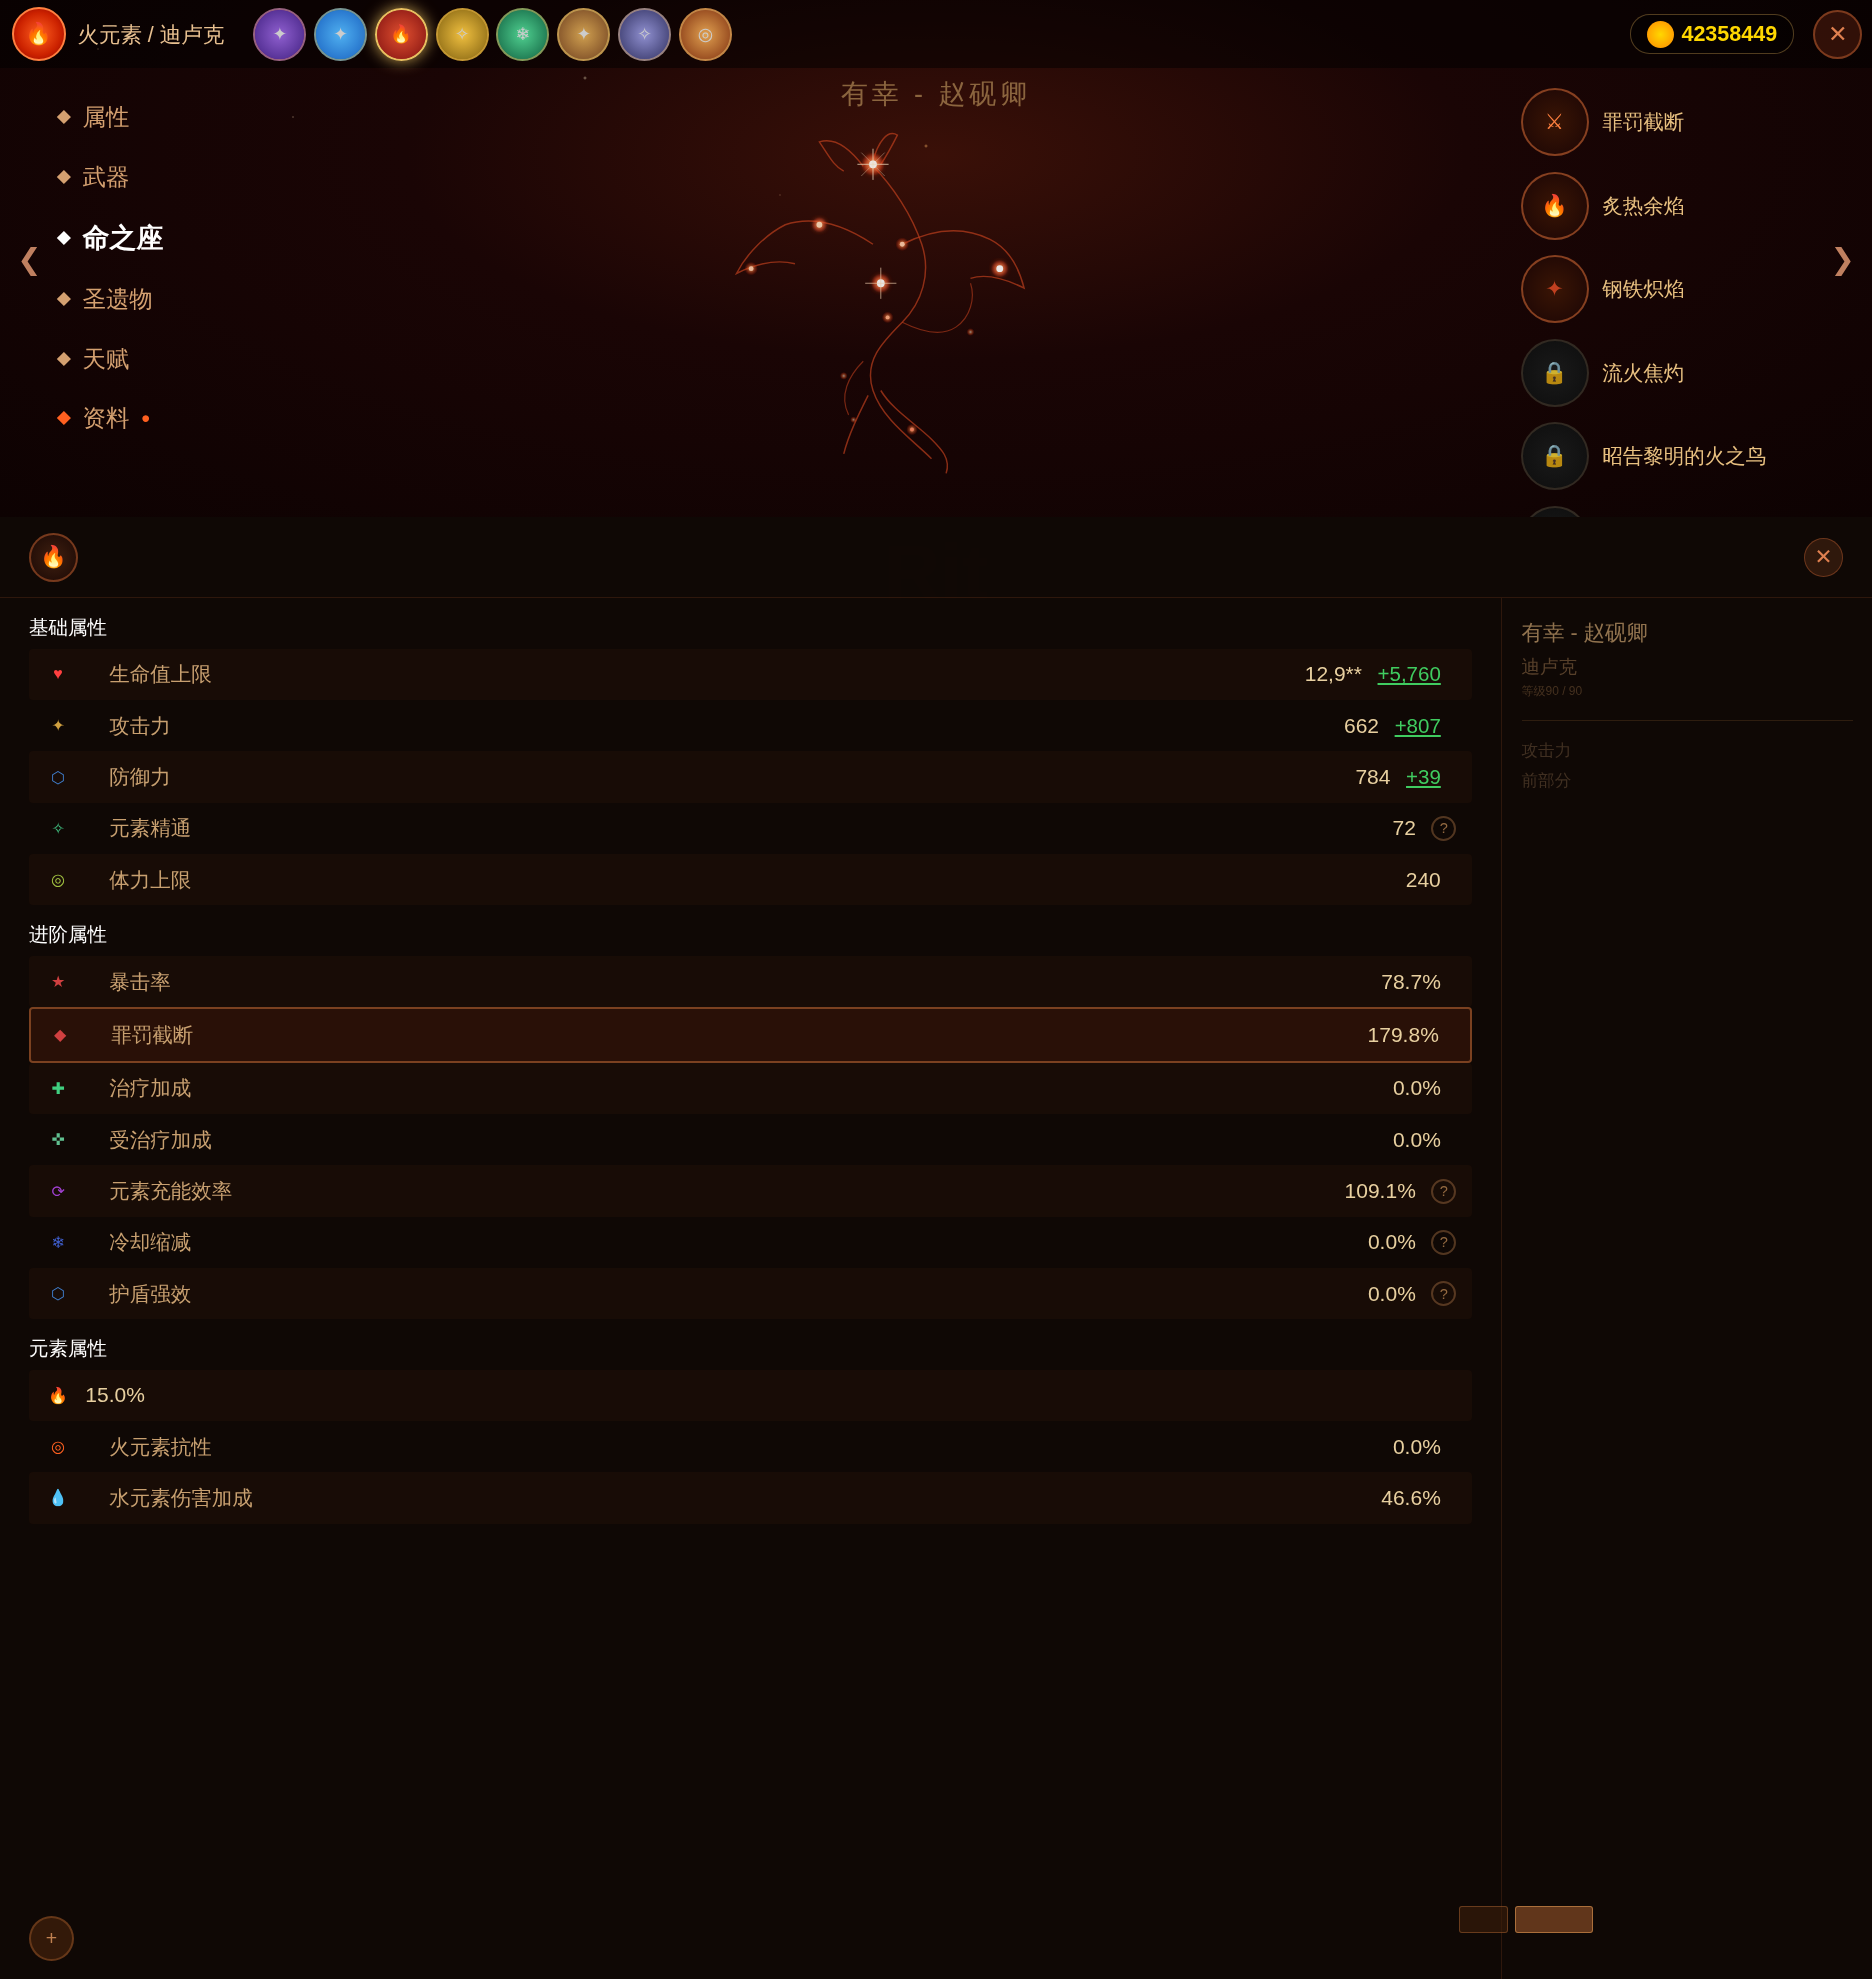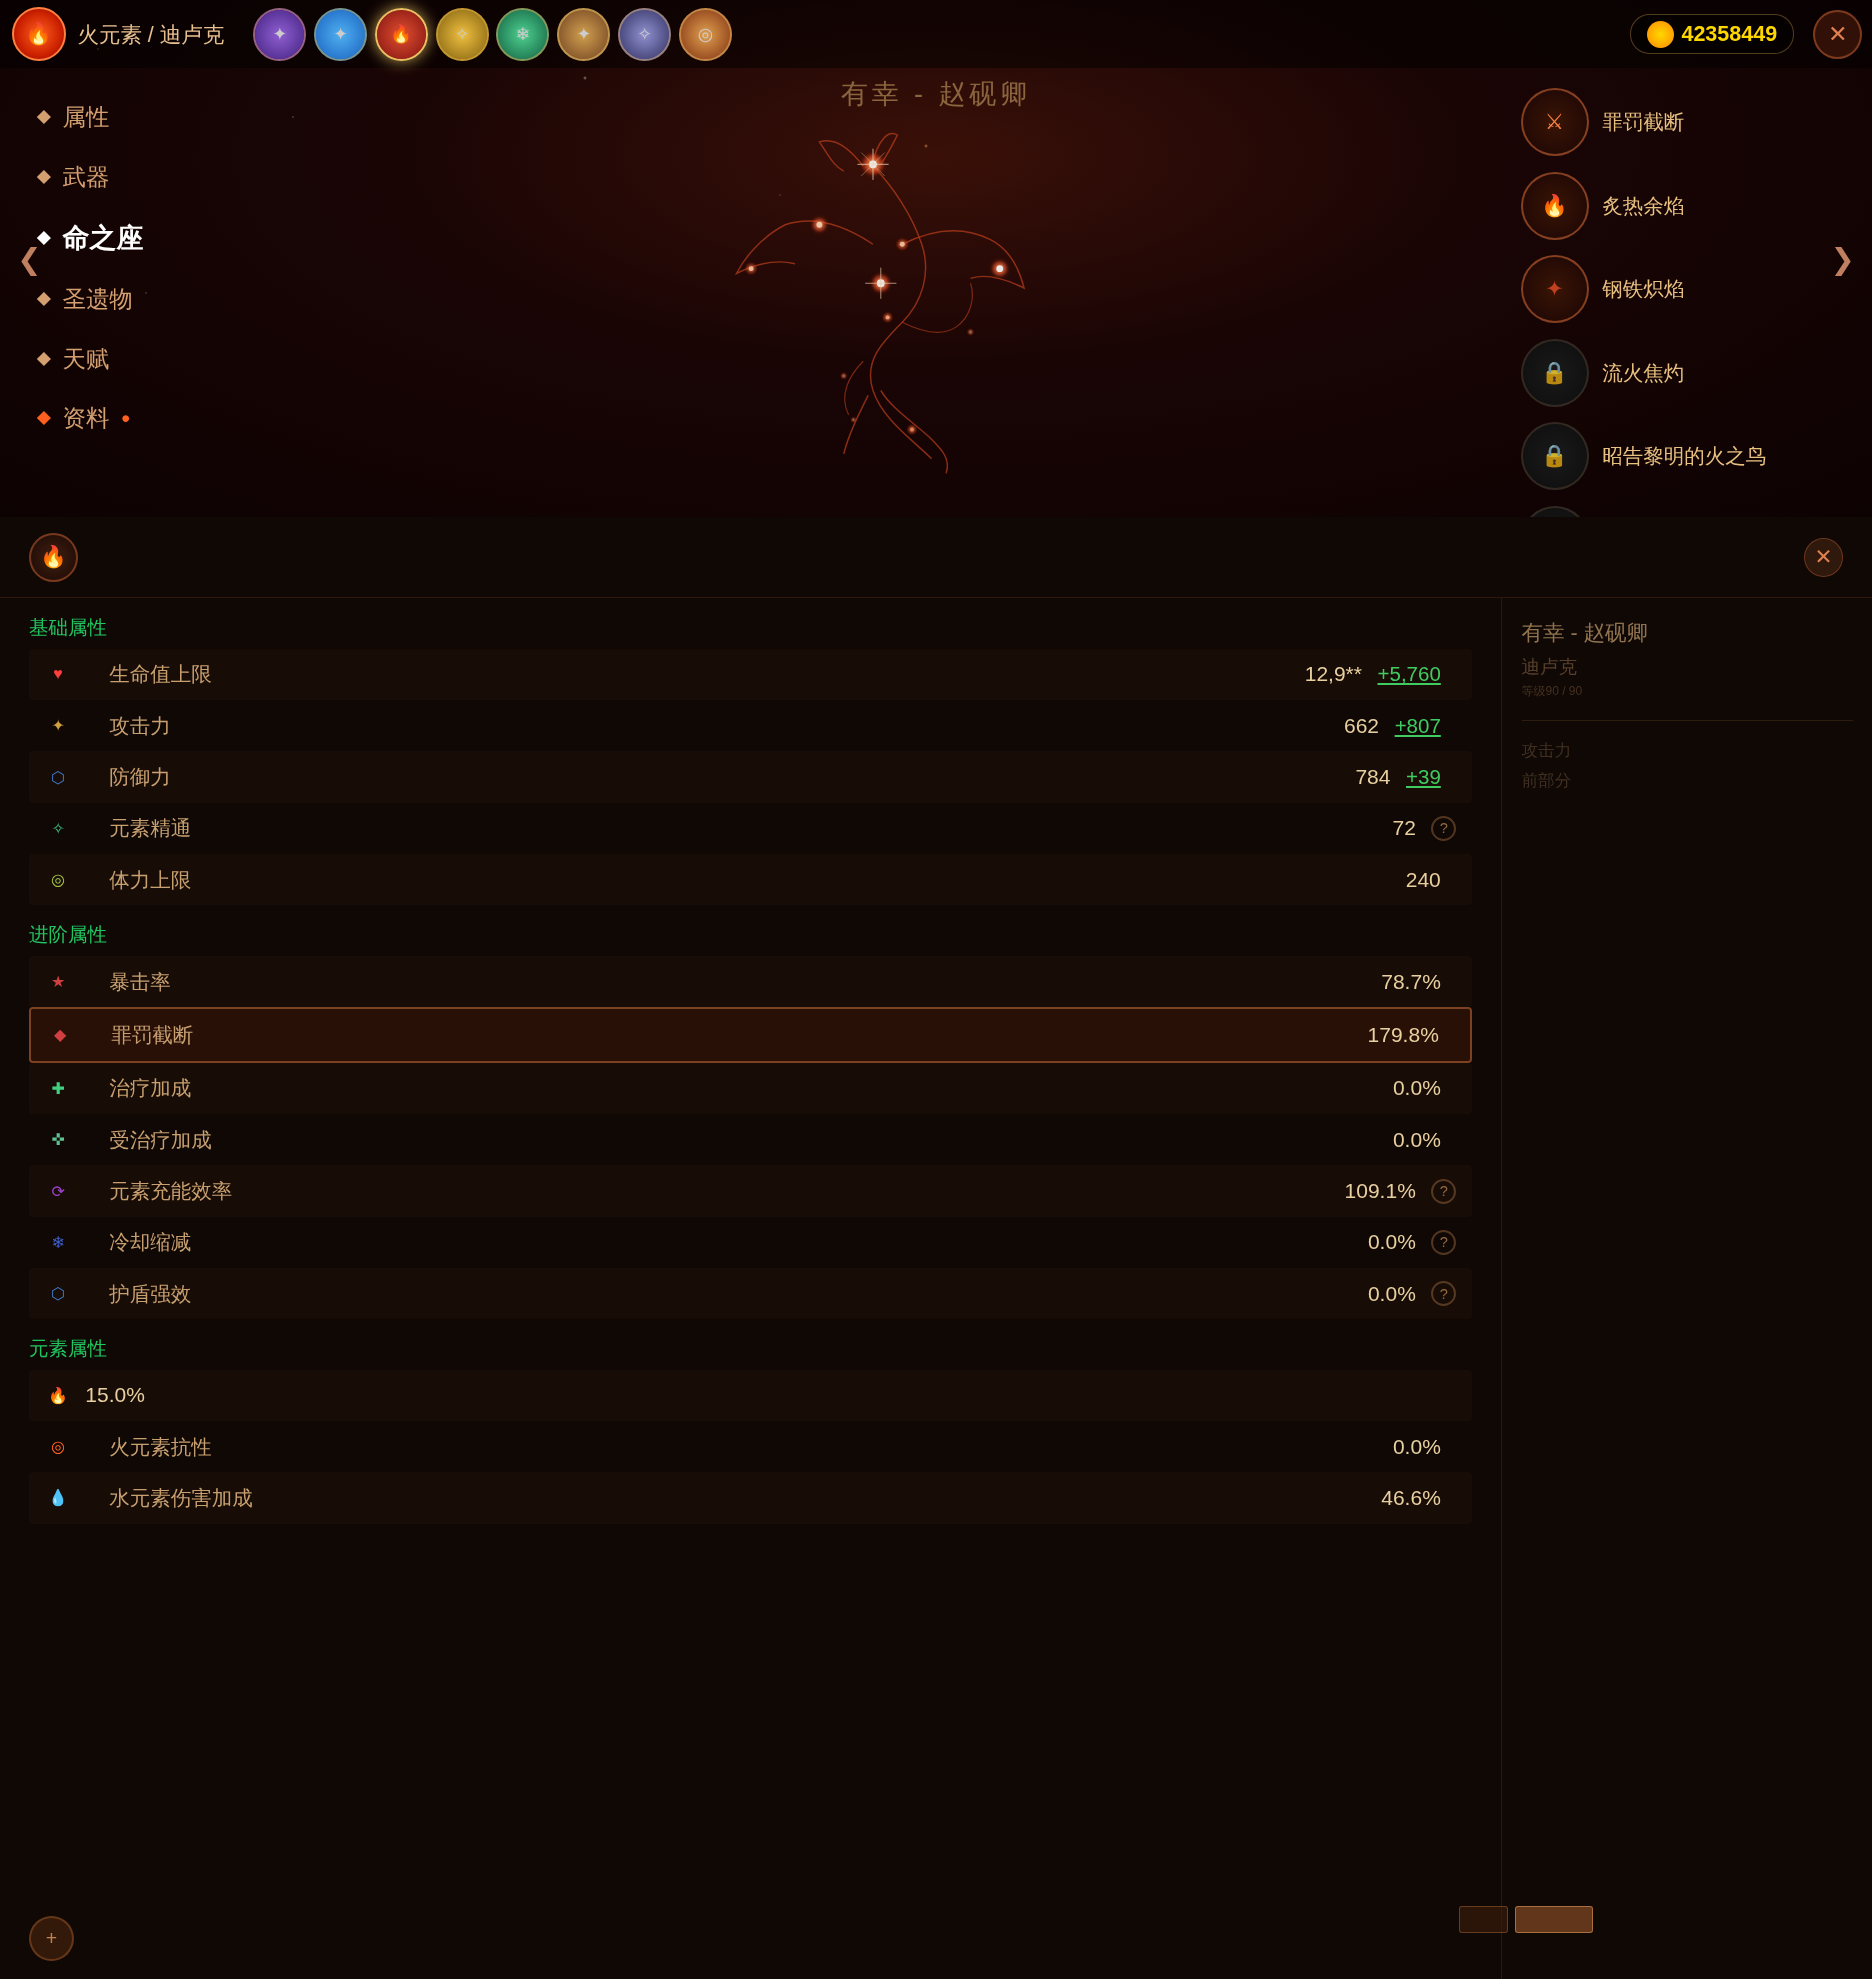--- a/index.html
+++ b/index.html
@@ -153,20 +153,21 @@
     }
 
     .sidebar-item {
       display: flex;
       align-items: center;
       padding: 13.7px 39px;
       color: #d4a070;
       font-size: 23.4px;
       cursor: pointer;
       gap: 7.8px;
+      margin-left: 20px;
     }
 
     .sidebar-item.active {
       color: #ffffff;
       font-size: 27px;
       font-weight: bold;
     }
 
     .sidebar-diamond {
       width: 9.8px;
@@ -364,21 +365,21 @@
     .stats-main::-webkit-scrollbar-thumb { background: rgba(150,80,40,0.5); border-radius: 3.9px; }
 
     .stats-right-panel {
       width: 371px;
       border-left: 1px solid rgba(120,60,30,0.3);
       padding: 19.5px;
       color: rgba(180,140,100,0.6);
     }
 
     .section-label {
-      color: #22c55e;
+      color: #ffffff;
       font-size: 19.5px;
       padding: 15.6px 0 7.8px;
       display: flex;
       align-items: center;
       gap: 7.8px;
     }
 
     .stat-row {
       display: flex;
       align-items: center;

